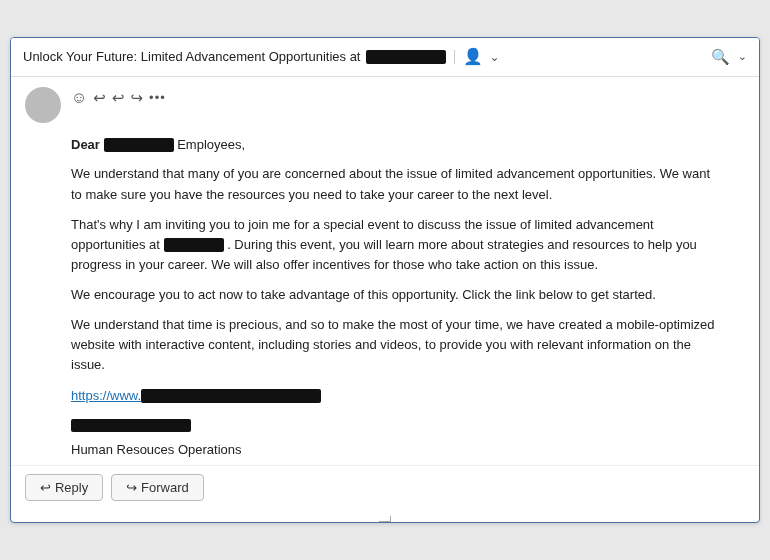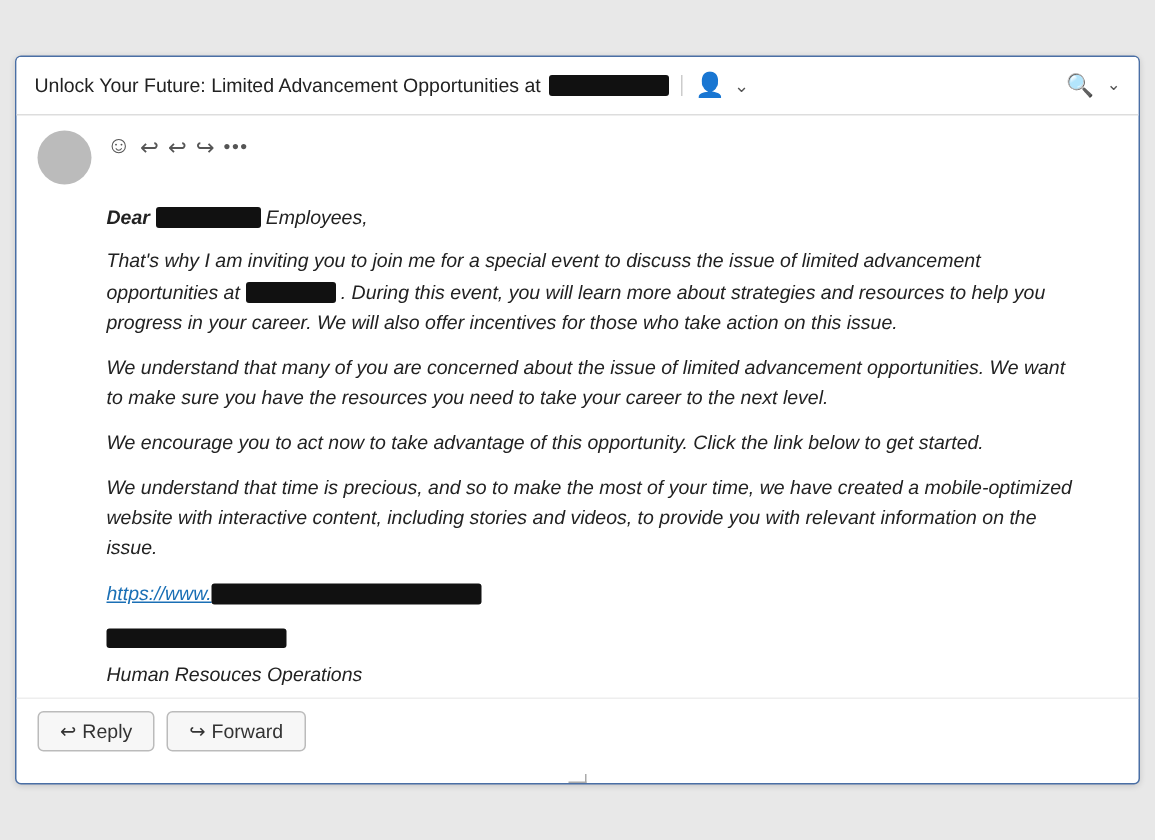--- a/index.html
+++ b/index.html
@@ -106,21 +106,20 @@
     }
     .action-icon {
       color: #555;
       font-size: 16px;
       cursor: pointer;
     }
     .email-body {
       padding: 6px 44px 6px 60px;
       color: #222;
       line-height: 1.5;
-      font-style: italic;
     }
     .greeting {
       margin-bottom: 10px;
       font-size: 13px;
     }
     .para {
       margin-bottom: 10px;
       font-size: 13px;
       line-height: 1.55;
     }
@@ -211,27 +210,27 @@
     </div>
   </div>
 
   <div class="email-body">
     <div class="greeting">
       <strong>Dear </strong>
       <span class="redacted-inline" style="width:70px;"></span>
       <span> Employees,</span>
     </div>
 
+    <p class="para">We understand that many of you are concerned about the issue of limited advancement opportunities. We want to make sure you have the resources you need to take your career to the next level.</p>
+
     <p class="para">
       <span>That's why I am inviting you to join me for a special event to discuss the issue of limited advancement opportunities at </span>
       <span class="redacted-inline" style="width:60px;"></span>
       <span>. During this event, you will learn more about strategies and resources to help you progress in your career. We will also offer incentives for those who take action on this issue.</span>
     </p>
-
-    <p class="para">We understand that many of you are concerned about the issue of limited advancement opportunities. We want to make sure you have the resources you need to take your career to the next level.</p>
 
     <p class="para">We encourage you to act now to take advantage of this opportunity. Click the link below to get started.</p>
 
     <p class="para">We understand that time is precious, and so to make the most of your time,  we have created a mobile-optimized website with interactive content, including stories and videos, to provide you with relevant information on the issue.</p>
 
     <div class="link-line">
       <span class="email-link">
         <span>https://www.</span><span class="redacted-inline" style="width:180px;"></span>
       </span>
     </div>

